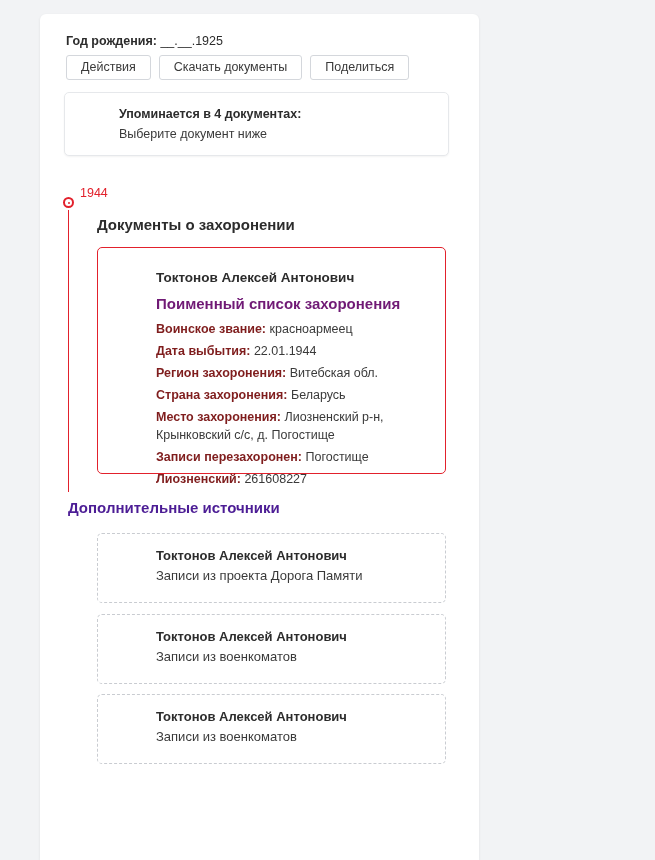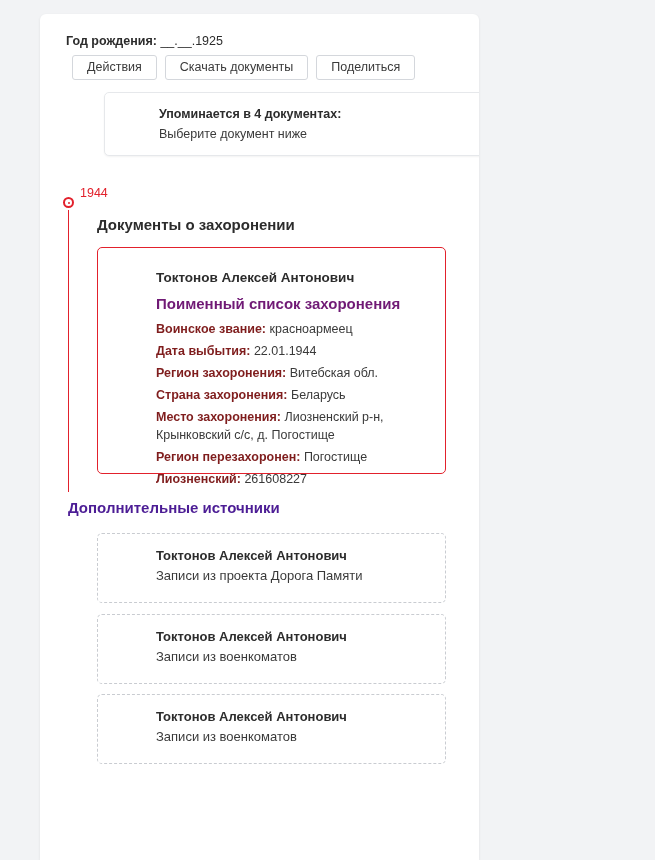--- a/index.html
+++ b/index.html
@@ -53,21 +53,20 @@
   .birth-line .val {
     font-weight: normal;
   }
   
   .btn-row {
     position: absolute;
     left: 26px;
     top: 41px;
     display: flex;
     gap: 8px;
-    margin-left: 6px;
   }
   .btn {
     border: 1px solid #d4d7dc;
     background: #ffffff;
     color: #3a3a3a;
     font-size: 12.5px;
     font-family: "Liberation Sans", sans-serif;
     border-radius: 3px;
     padding: 0 14px;
     height: 25px;
@@ -79,21 +78,20 @@
   .mentions {
     position: absolute;
     left: 24px;
     top: 78px;
     width: 383px;
     height: 62px;
     background: #ffffff;
     border: 1px solid #e6e8eb;
     border-radius: 5px;
     box-shadow: 0 1px 2px rgba(0,0,0,0.05);
-    margin-left: 40px;
   }
   .mentions .m-title {
     position: absolute;
     left: 54px;
     top: 14px;
     font-size: 12.5px;
     font-weight: bold;
     color: #2c2c2c;
   }
   .mentions .m-sub {
@@ -278,21 +276,21 @@
           </div>
           <div class="field">
             <span class="k">Страна захоронения:</span>
             <span class="v">Беларусь</span>
           </div>
           <div class="field">
             <span class="k">Место захоронения:</span>
             <span class="v">Лиозненский р-н, Крынковский с/с, д. Погостище</span>
           </div>
           <div class="field">
-            <span class="k">Регион перезахоронен:</span>
+            <span class="k">Записи перезахоронен:</span>
             <span class="v">Погостище</span>
           </div>
           <div class="field">
             <span class="k">Лиозненский:</span>
             <span class="v">261608227</span>
           </div>
         </div>
       </div>
 
       <div class="sec-extra-title">Дополнительные источники</div>

